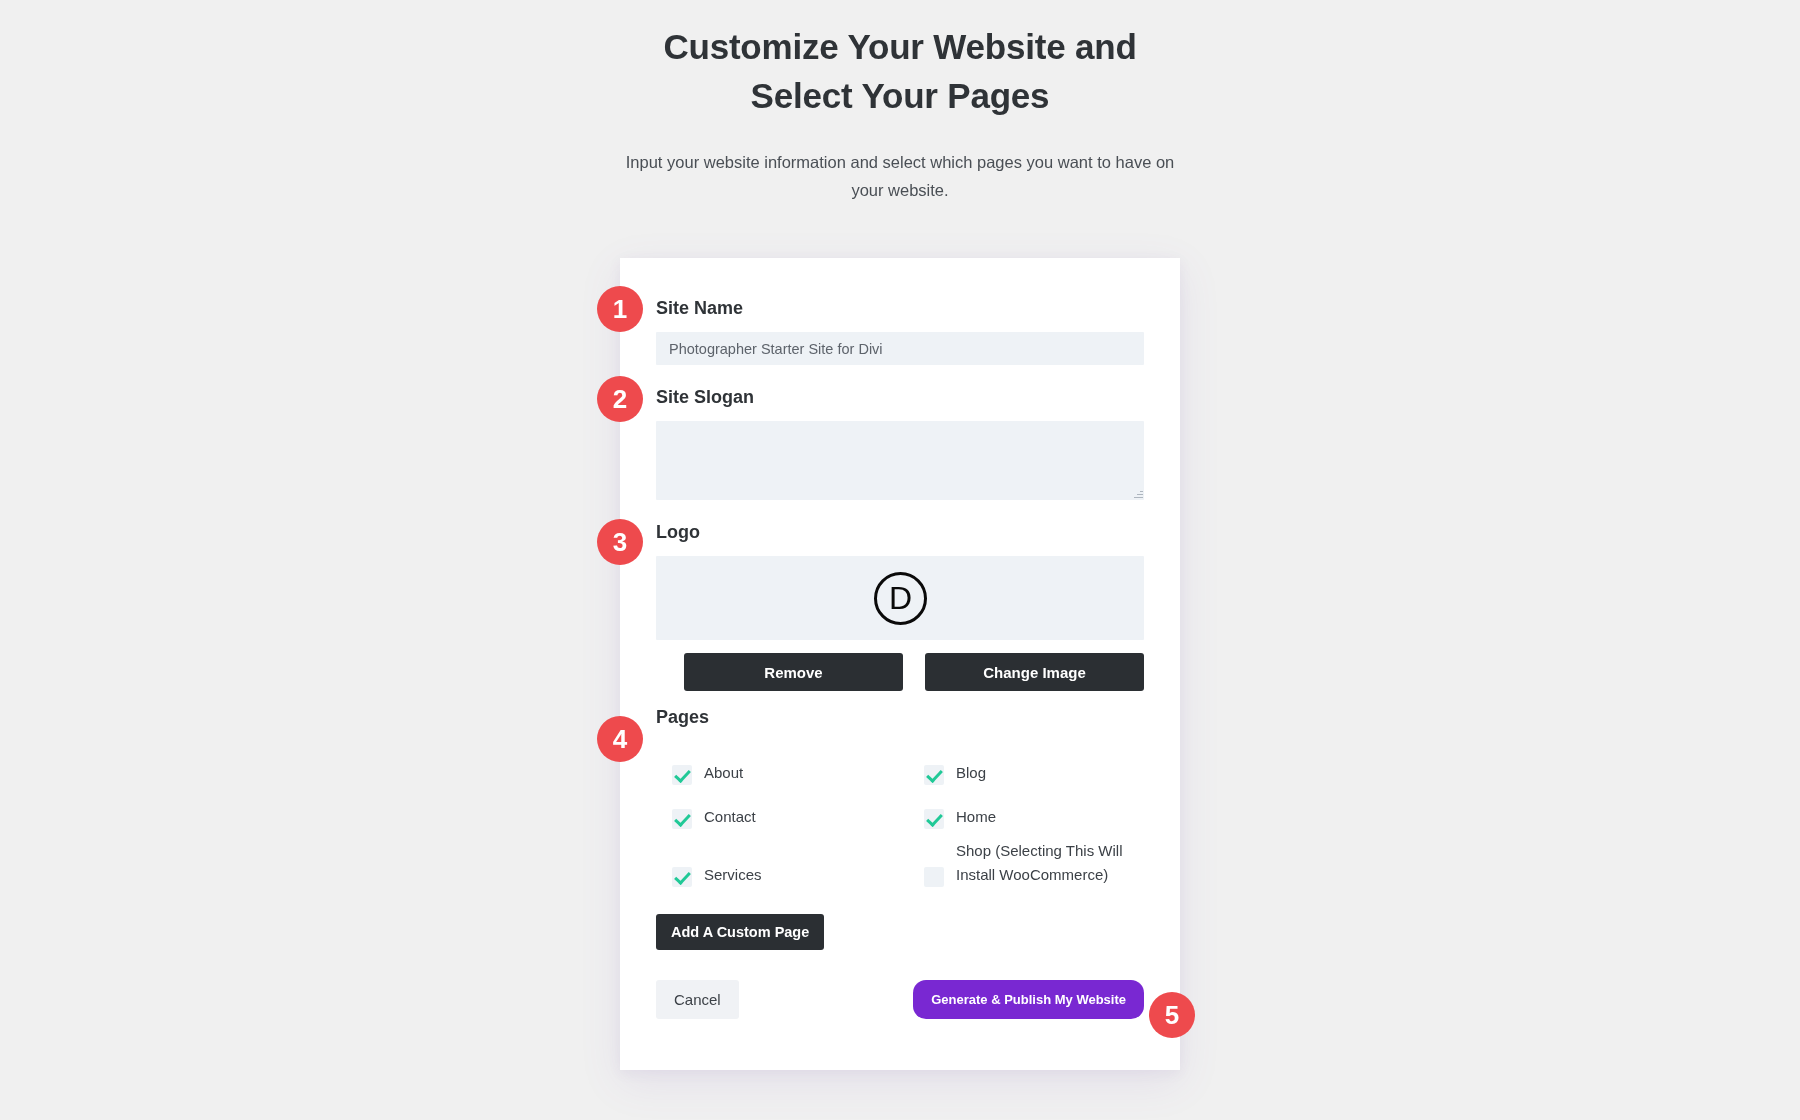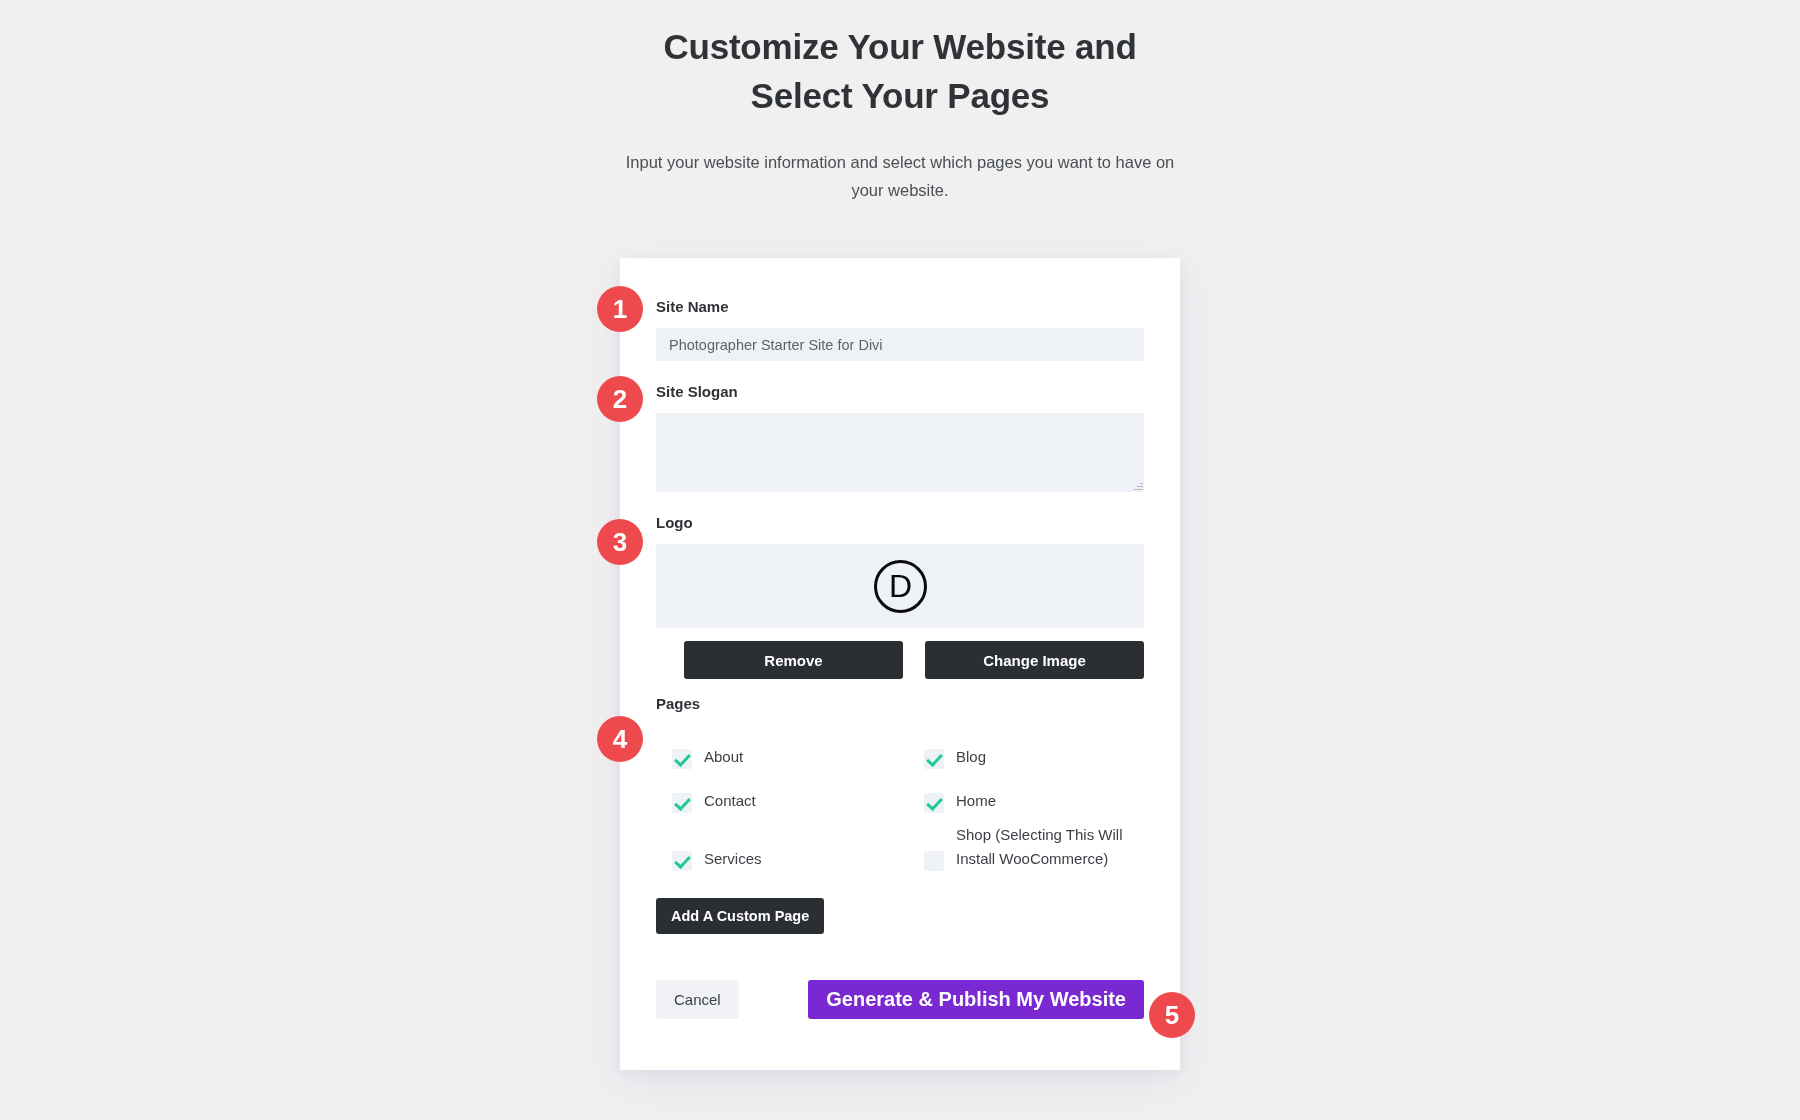--- a/index.html
+++ b/index.html
@@ -83,21 +83,21 @@
     font-family: "Liberation Sans", sans-serif;
   }
   .badge-1 { left: 597px; top: 286px; }
   .badge-2 { left: 597px; top: 376px; }
   .badge-3 { left: 597px; top: 519px; }
   .badge-4 { left: 597px; top: 716px; }
   .badge-5 { left: 1149px; top: 992px; }
 
   
   .field-label {
-    font-size: 15px;
+    font-size: 18px;
     font-weight: bold;
     color: #2f3337;
     margin: 0 0 13px 0;
     display: block;
   }
 
   .text-input {
     display: block;
     width: 488px;
     height: 33px;
@@ -266,23 +266,23 @@
     font-family: "Liberation Sans", sans-serif;
     font-size: 15px;
     height: 39px;
     padding: 0 18px;
     cursor: pointer;
   }
   .btn-generate {
     background: #7928d2;
     color: #ffffff;
     border: none;
-    border-radius: 3px;
-    font-family: "Liberation Sans", sans-serif;
-    font-size: 20px;
+    border-radius: 13px;
+    font-family: "Liberation Sans", sans-serif;
+    font-size: 13px;
     font-weight: bold;
     height: 39px;
     padding: 0 18px;
     cursor: pointer;
   }
 
   .spacer-16 { height: 16px; }
   .spacer-22 { height: 22px; }
 </style>
 </head>

